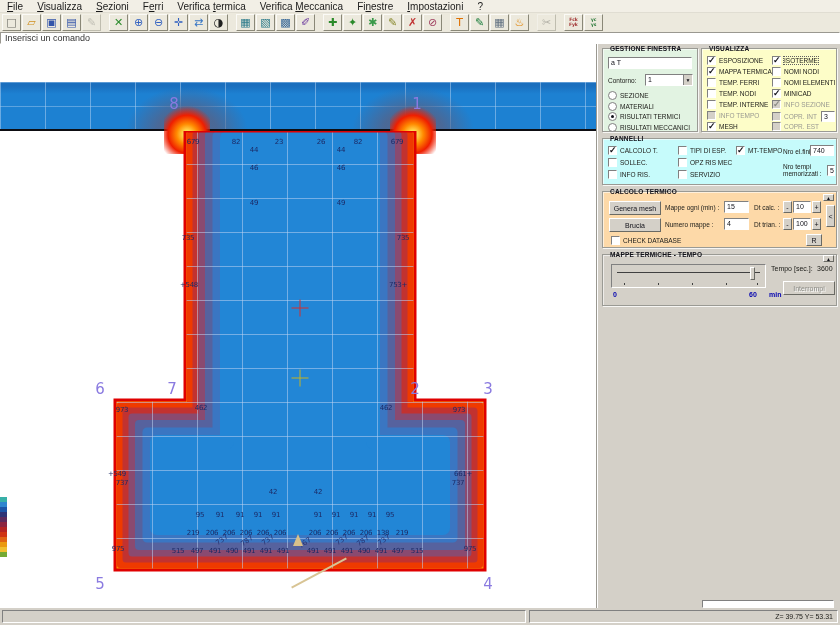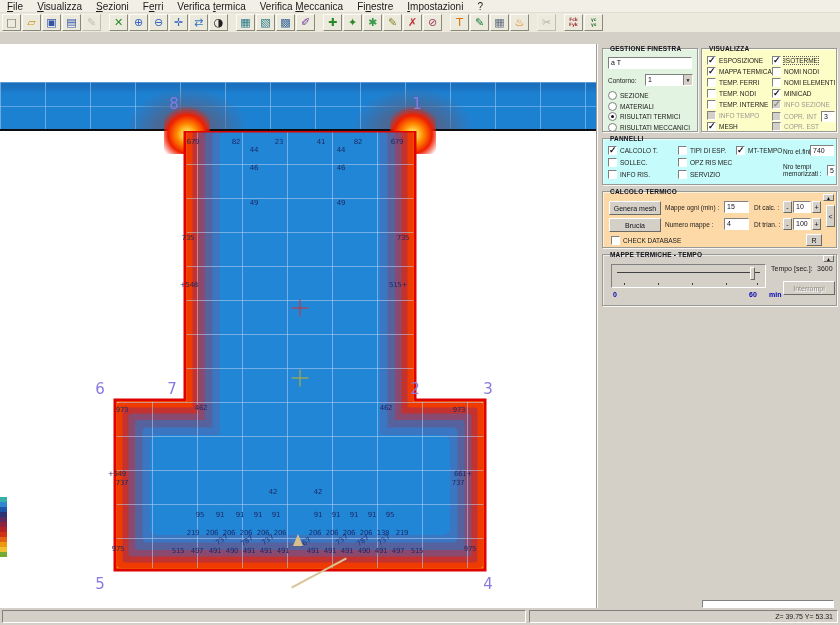--- a/index.html
+++ b/index.html
@@ -237,20 +237,21 @@
           <span class="tb-ic small" style="color: rgb(160, 48, 48);">Fck
 Fyk</span>
         </div>
         <div class="tb-btn">
           <span class="tb-ic small" style="color: rgb(42, 122, 58);">γc
 γs</span>
         </div>
       </div>
     </div>
 
+  <div id="commandbar">Inserisci un comando</div>
 
   <div id="canvas">
     <div id="slab"></div>
     <div class="halo" style="left:127px"></div>
     <div class="halo" style="left:353px"></div>
     <div id="slab-line"></div>
     <div class="hotspot" style="left:164px"></div>
     <div class="hotspot" style="left:390px"></div>
 
     <svg id="section-svg" width="384" height="447">
@@ -277,33 +278,33 @@
         <span class="nodelab" style="left: 172px; top: 345px;">7</span>
         <span class="nodelab" style="left: 415px; top: 345px;">2</span>
         <span class="nodelab" style="left: 488px; top: 345px;">3</span>
         <span class="nodelab" style="left: 100px; top: 540px;">5</span>
         <span class="nodelab" style="left: 488px; top: 540px;">4</span>
       </div>
     <div>
         <span class="temp" style="left: 193px; top: 98px;">679</span>
         <span class="temp" style="left: 236px; top: 98px;">82</span>
         <span class="temp" style="left: 279px; top: 98px;">23</span>
-        <span class="temp" style="left: 321px; top: 98px;">41</span>
+        <span class="temp" style="left: 321px; top: 98px;">26</span>
         <span class="temp" style="left: 358px; top: 98px;">82</span>
         <span class="temp" style="left: 397px; top: 98px;">679</span>
         <span class="temp" style="left: 254px; top: 106px;">44</span>
         <span class="temp" style="left: 341px; top: 106px;">44</span>
         <span class="temp" style="left: 254px; top: 124px;">46</span>
         <span class="temp" style="left: 341px; top: 124px;">46</span>
         <span class="temp" style="left: 254px; top: 159px;">49</span>
         <span class="temp" style="left: 341px; top: 159px;">49</span>
         <span class="temp" style="left: 188px; top: 194px;">735</span>
         <span class="temp" style="left: 403px; top: 194px;">735</span>
         <span class="temp" style="left: 189px; top: 241px;">+548</span>
-        <span class="temp" style="left: 398px; top: 241px;">515+</span>
+        <span class="temp" style="left: 398px; top: 241px;">753+</span>
         <span class="temp" style="left: 122px; top: 366px;">973</span>
         <span class="temp" style="left: 201px; top: 364px;">462</span>
         <span class="temp" style="left: 386px; top: 364px;">462</span>
         <span class="temp" style="left: 459px; top: 366px;">973</span>
         <span class="temp" style="left: 117px; top: 430px;">+549</span>
         <span class="temp" style="left: 463px; top: 430px;">661+</span>
         <span class="temp" style="left: 122px; top: 439px;">737</span>
         <span class="temp" style="left: 458px; top: 439px;">737</span>
         <span class="temp" style="left: 273px; top: 448px;">42</span>
         <span class="temp" style="left: 318px; top: 448px;">42</span>

